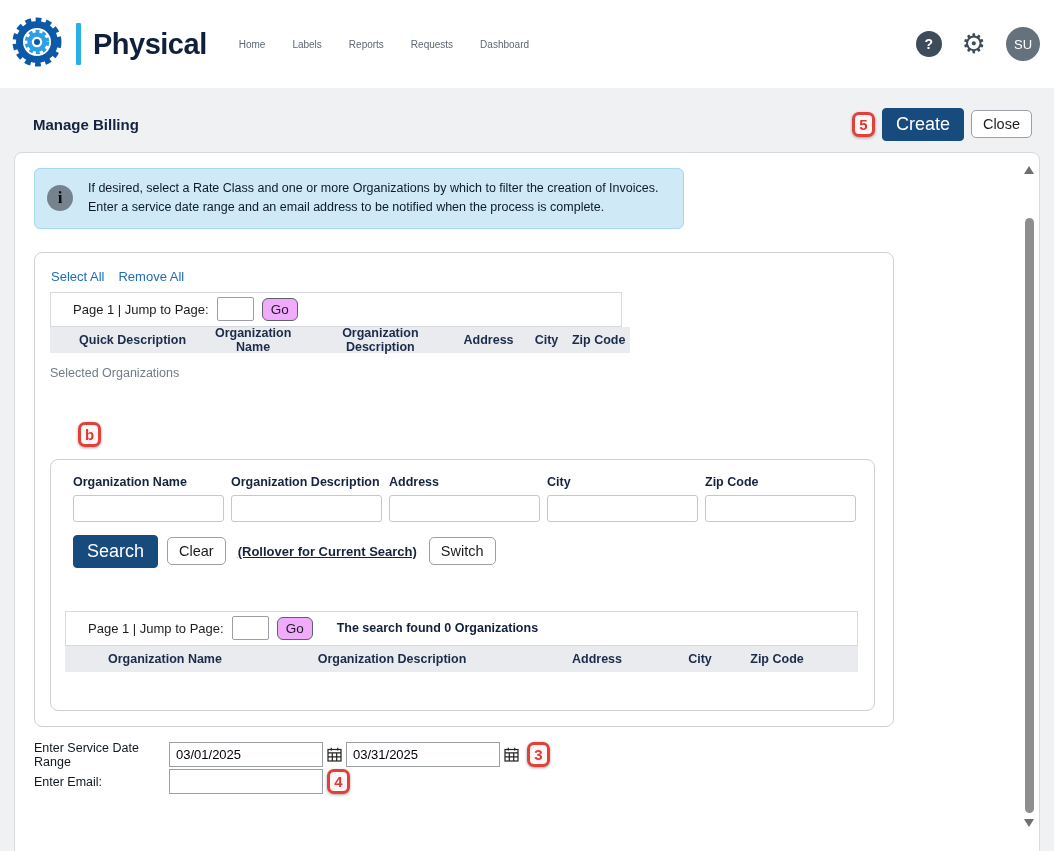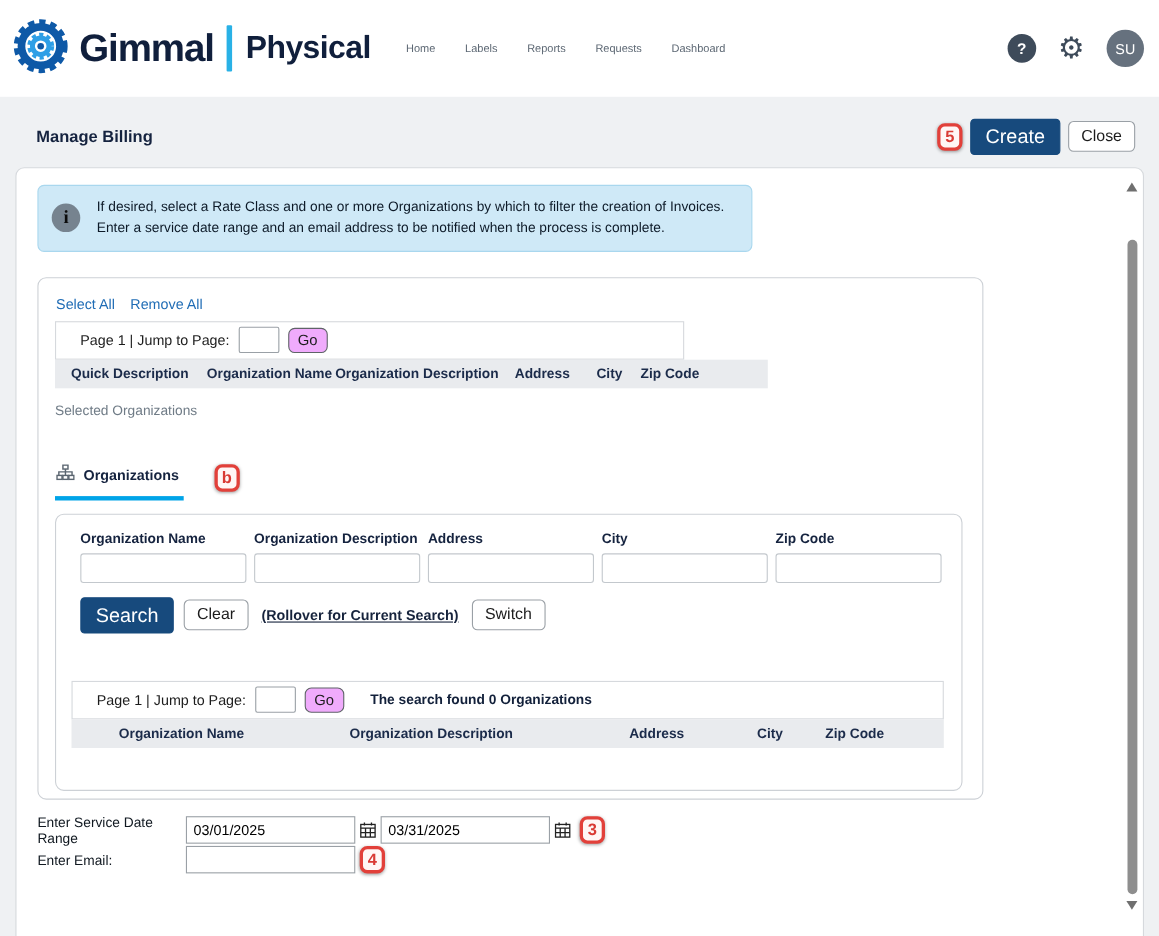--- a/index.html
+++ b/index.html
@@ -73,21 +73,21 @@
   .blue-link { color:#1f6cb5; font-size:13px; cursor:pointer; }
 
   .pager-box { width:572px; border:1px solid #d6d9dd; padding:5px 12px; display:flex; align-items:center; height:35px; }
   .pager-text { font-size:13px; color:#1c1c1c;margin-left:10px; }
   .pager-input { width:37px; height:24px; border:1px solid #9aa0a6; border-radius:2px; margin:0 8px;
     font-family:inherit; font-size:13px; padding:0 4px; }
   .go-btn { background:#f0abfc; border:1px solid #5f6368; border-radius:6px; font-size:13.5px;
     padding:3px 8px; cursor:pointer; font-family:inherit; color:#1c1c1c; }
 
   .thead { background:#e9ebee; display:flex; align-items:center; height:26px; font-size:12.5px; font-weight:700; color:#1b2b4a; }
-  .thead-1 { width:648px; }
+  .thead-1 { width:580px;padding-left:18px; }
   .thead .th { text-align:center; }
   .t1-c0{width:136px;} .t1-c1{width:118px;} .t1-c2{width:150px;} .t1-c3{width:78px;} .t1-c4{width:44px;} .t1-c5{width:66px;}
 
   .selected-orgs { margin-top:13px; font-size:12.5px; color:#707c87; }
 
   
   .tab-row { margin-top:42px; display:flex; align-items:flex-start; }
   .tab { display:inline-flex; align-items:center; gap:8px; padding:0 4px 9px 1px; border-bottom:4px solid #00a4e8; cursor:pointer; }
   .tab-label { font-size:13px; font-weight:700; color:#15233f; }
   .tab-row .ann { margin-left:28px; }
@@ -124,21 +124,20 @@
   <div class="logo">
     <span>
       <svg width="54" height="54" viewBox="0 0 54 54">
         <circle cx="27" cy="27" r="21" fill="none" stroke="#0e59a7" stroke-width="7" stroke-dasharray="5.5 4.2"></circle>
         <circle cx="27" cy="27" r="17.5" fill="none" stroke="#0e59a7" stroke-width="7"></circle>
         <circle cx="27" cy="27" r="10" fill="none" stroke="#2e9fe6" stroke-width="4.5" stroke-dasharray="3.6 2.9"></circle>
         <circle cx="27" cy="27" r="7.5" fill="none" stroke="#2e9fe6" stroke-width="4.5"></circle>
         <circle cx="27" cy="27" r="3" fill="#0e59a7"></circle>
       </svg>
     </span>
-    <span class="logo-brand">Gimmal</span>
     <span class="logo-divider"></span>
     <span class="logo-product">Physical</span>
   </div>
   <div class="nav">
     <span class="nav-item">Home</span>
     <span class="nav-item">Labels</span>
     <span class="nav-item">Reports</span>
     <span class="nav-item">Requests</span>
     <span class="nav-item">Dashboard</span>
   </div>
@@ -185,32 +184,20 @@
         <span class="th t1-c1">Organization Name</span>
         <span class="th t1-c2">Organization Description</span>
         <span class="th t1-c3">Address</span>
         <span class="th t1-c4">City</span>
         <span class="th t1-c5">Zip Code</span>
       </div>
 
       <div class="selected-orgs">Selected Organizations</div>
 
       <div class="tab-row">
-        <div class="tab">
-          <span>
-            <svg width="17" height="15" viewBox="0 0 17 15" fill="none" stroke="#5a6570" stroke-width="1.3">
-              <rect x="6.2" y="0.8" width="4.6" height="3.6"></rect>
-              <path d="M8.5 4.4 L8.5 7 M2.5 10 L2.5 7 L14.5 7 L14.5 10 M8.5 7 L8.5 10"></path>
-              <rect x="0.8" y="10.2" width="4.6" height="3.6"></rect>
-              <rect x="6.2" y="10.2" width="4.6" height="3.6"></rect>
-              <rect x="11.6" y="10.2" width="4.6" height="3.6"></rect>
-            </svg>
-          </span>
-          <span class="tab-label">Organizations</span>
-        </div>
         <span class="ann">b</span>
       </div>
 
       <div class="search-panel">
         <div class="fields-row">
           <div class="field-block">
             <span class="flabel">Organization Name</span>
             <input class="text-input" value="" style="">
           </div>
           <div class="field-block">

